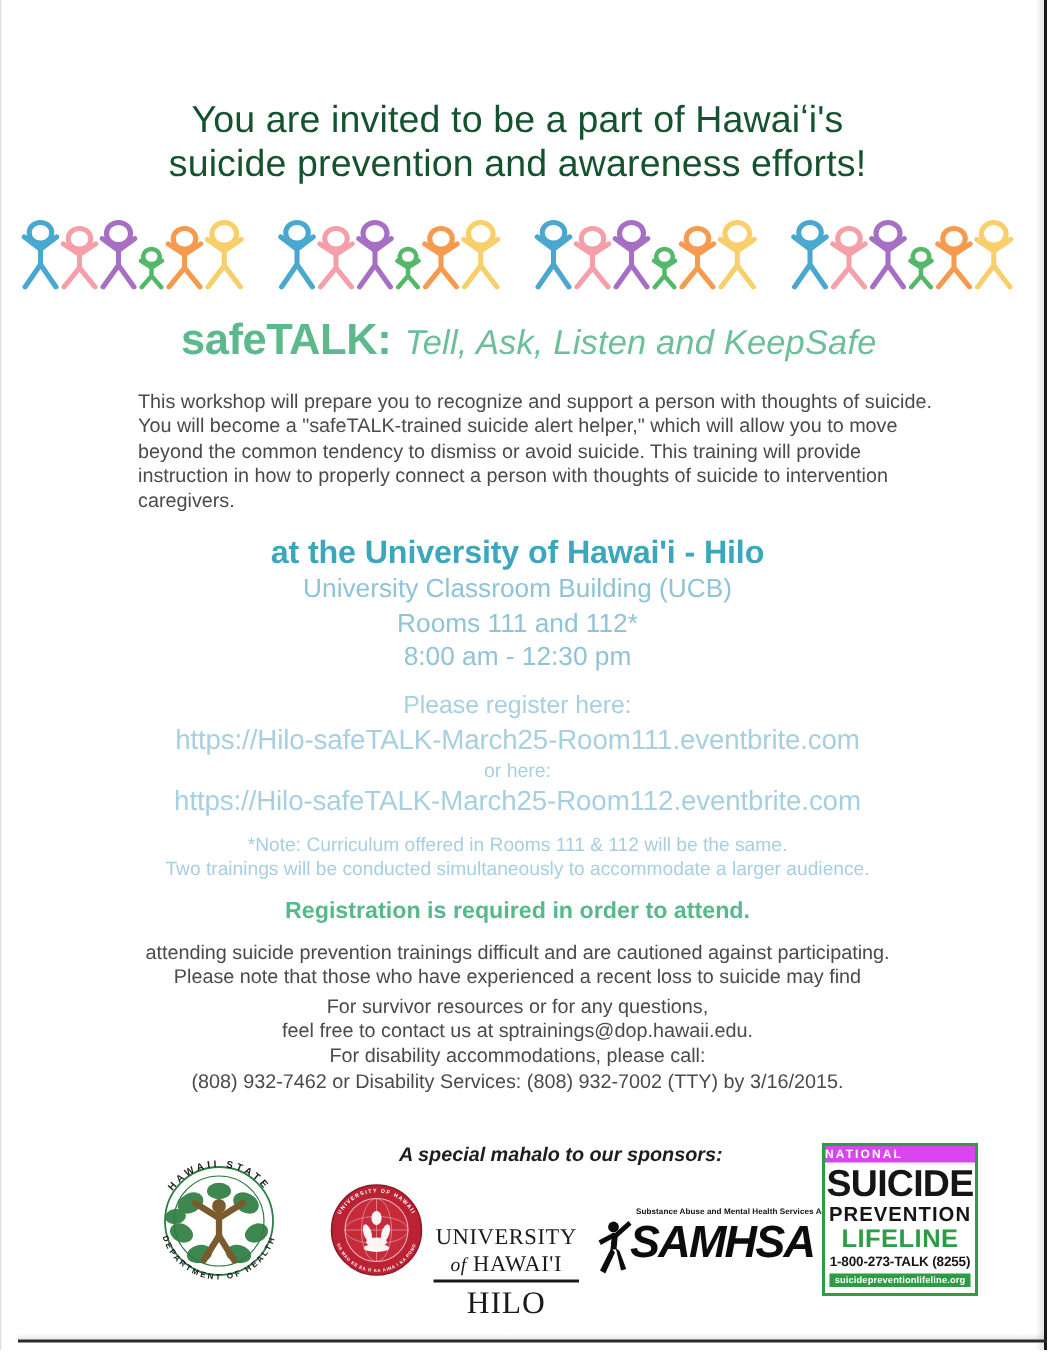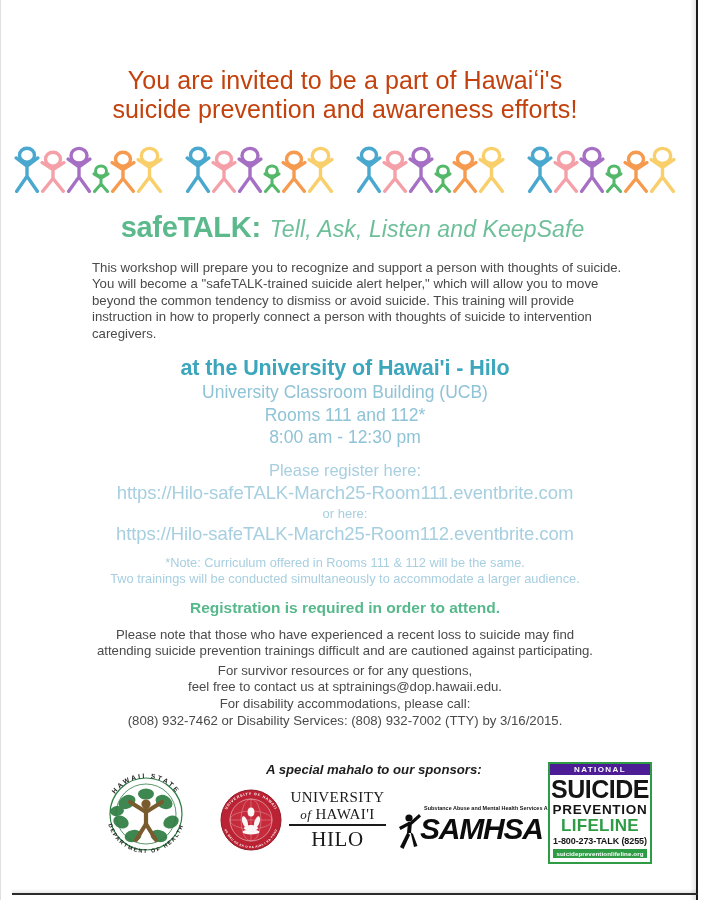--- a/index.html
+++ b/index.html
@@ -58,21 +58,21 @@
     left: 0; top: 0;
     width: 690px;
     height: 890px;
   }
 
   
   .headline {
     margin: 0;
     padding-top: 66px;
     text-align: center;
-    color: #c2410c;
+    color: #14532d;
     font-size: 25px;
     line-height: 29px;
     font-weight: 400;
     letter-spacing: 0.1px;
   }
   .headline .l2 { display: block; }
 
   
   .figures-row {
     margin-top: 17px;
@@ -208,46 +208,46 @@
   .logo-uhtext { left: 285px; top: 32px; width: 105px; height: 62px; }
   
   .logo-samhsa { left: 396px; top: 48px; width: 148px; height: 46px; }
   
   .logo-lifeline { left: 548px; top: 5px; width: 104px; height: 102px; }
 
   .uh-text-inner {
     text-align: center;
     color: #1a1a1a;
     font-family: "Liberation Serif", serif;
+    margin-top: 28px;
   }
   .uh-l1 { font-size: 15px; letter-spacing: 0.4px; line-height: 17px; }
   .uh-l2 { font-size: 15px; letter-spacing: 0.4px; line-height: 17px; }
   .uh-l2 i { font-size: 13px; }
   .uh-rule { height: 1.5px; background: #1a1a1a; margin: 1px 4px 2px 4px; }
   .uh-l3 { font-size: 21px; letter-spacing: 0.6px; line-height: 23px; }
 
   
   .ll-box {
     width: 104px; height: 102px;
     background: #ffffff;
     border: 2px solid #2e9b45;
     box-sizing: border-box;
     display: flex;
     flex-direction: column;
     align-items: center;
     overflow: hidden;
   }
   .ll-national {
     width: 100%;
-    background: #4c1d95;
+    background: #d946ef;
     color: #ffffff;
     font-size: 8px;
     font-weight: bold;
     letter-spacing: 1.4px;
-    text-align: center;
     line-height: 11px;
     height: 11px;
   }
   .ll-suicide {
     color: #151515;
     font-size: 25px;
     font-weight: bold;
     letter-spacing: -0.5px;
     line-height: 26px;
     margin-top: 1px;
@@ -455,22 +455,22 @@
     </div>
 
     <div class="note">
       <div>*Note:  Curriculum offered in Rooms 111 &amp; 112 will be the same.</div>
       <div>Two trainings will be conducted simultaneously to accommodate a larger audience.</div>
     </div>
 
     <div class="reg-required">Registration is required in order to attend.</div>
 
     <div class="caution">
+      <div>attending suicide prevention trainings difficult and are cautioned against participating.</div>
       <div>Please note that those who have experienced a recent loss to suicide may find</div>
-      <div>attending suicide prevention trainings difficult and are cautioned against participating.</div>
     </div>
 
     <div class="contact">
       <div>For survivor resources or for any questions,</div>
       <div>feel free to contact us at sptrainings@dop.hawaii.edu.</div>
       <div>For disability accommodations, please call:</div>
       <div>(808) 932-7462 or Disability Services: (808) 932-7002 (TTY) by 3/16/2015.</div>
     </div>
 
     <div class="sponsors">

